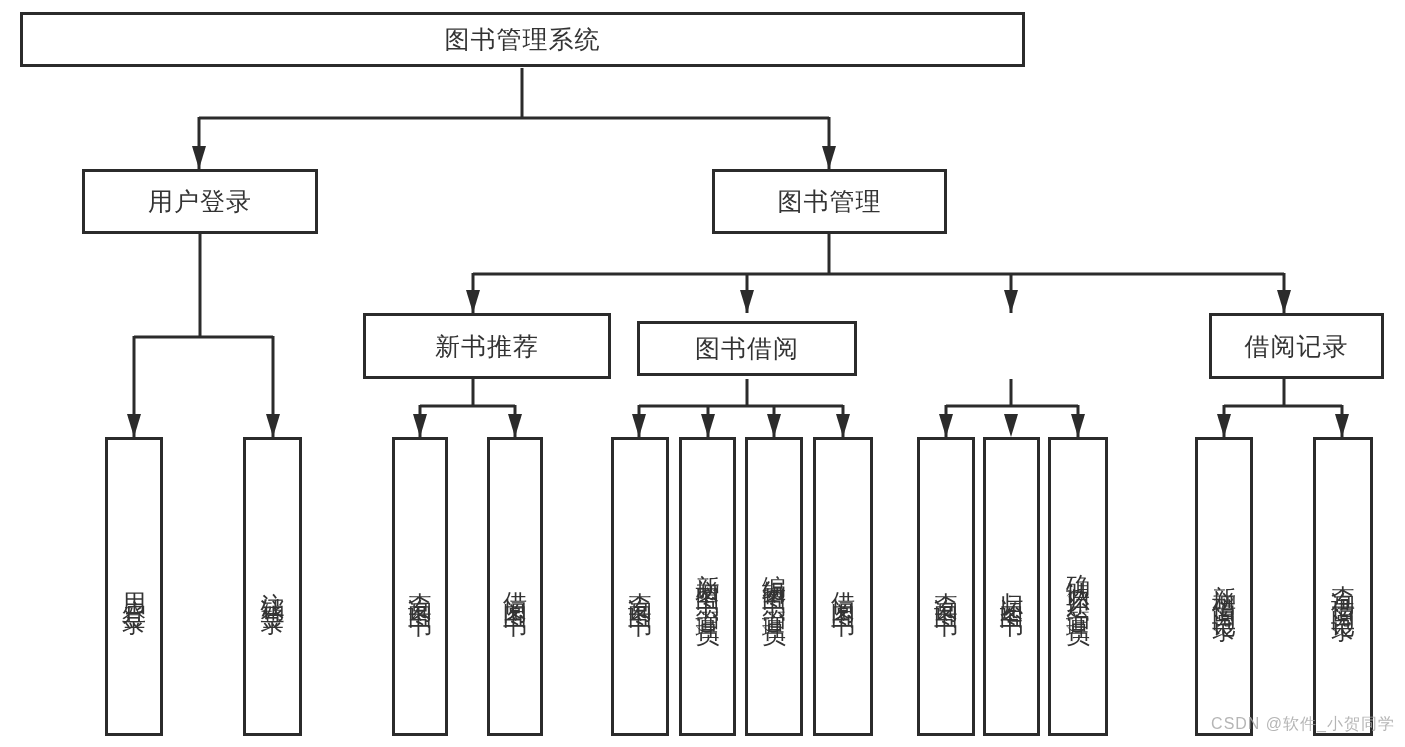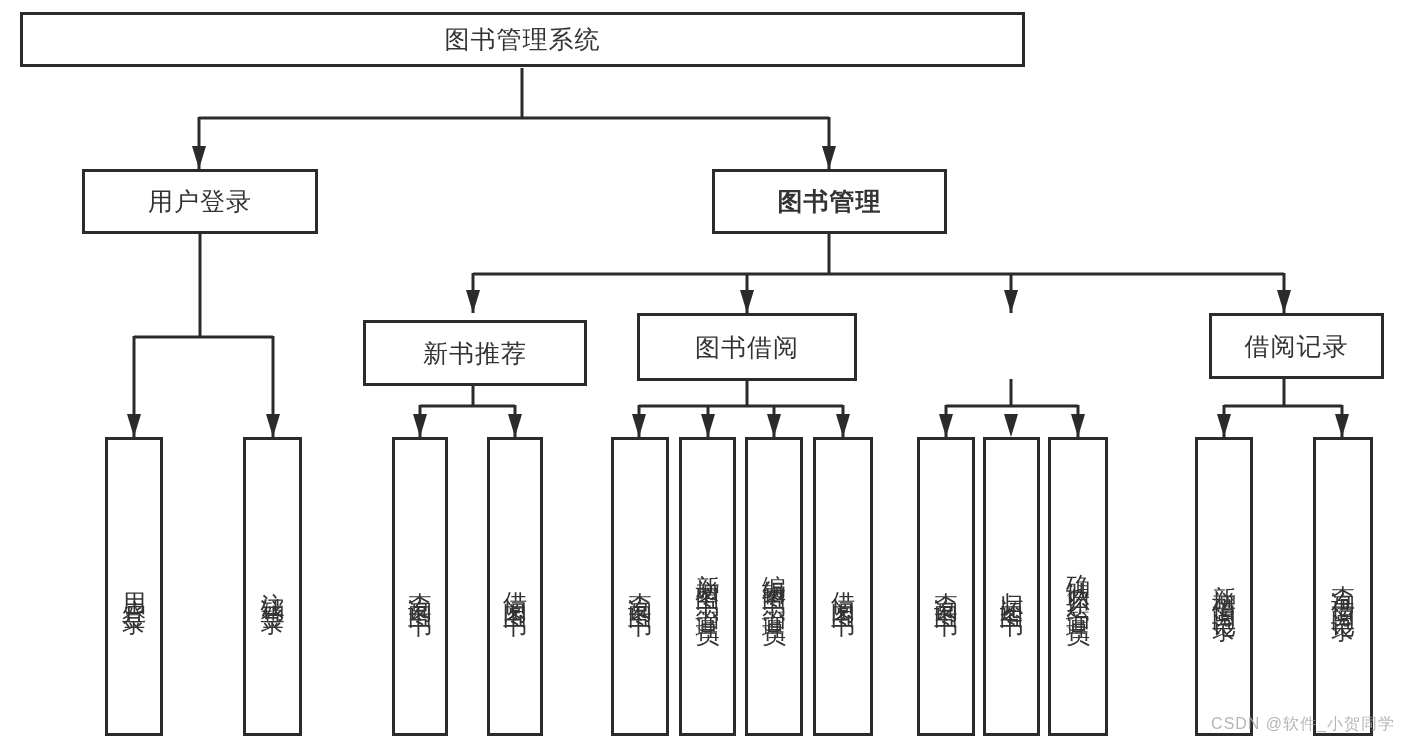--- a/index.html
+++ b/index.html
@@ -116,24 +116,24 @@
       <polygon points="1004,414 1018,414 1011,437"></polygon>
       <polygon points="1071,414 1085,414 1078,437"></polygon>
       <polygon points="1217,414 1231,414 1224,437"></polygon>
       <polygon points="1335,414 1349,414 1342,437"></polygon>
     </g>
   </svg>
 
   <div class="node hlabel" style="left:20px; top:12px; width:1005px; height:55px;">图书管理系统</div>
 
   <div class="node hlabel" style="left:82px; top:169px; width:236px; height:65px;">用户登录</div>
-  <div class="node hlabel" style="left:712px; top:169px; width:235px; height:65px;font-weight:bold;">图书管理</div>
+  <div class="node hlabel" style="left:712px; top:169px; width:235px; height:65px;">图书管理</div>
 
-  <div class="node hlabel" style="left:363px; top:320px; width:224px; height:66px;text-align:right;">新书推荐</div>
-  <div class="node hlabel" style="left:637px; top:313px; width:220px; height:68px;">图书借阅</div>
+  <div class="node hlabel" style="left:363px; top:313px; width:248px; height:66px;text-align:right;">新书推荐</div>
+  <div class="node hlabel" style="left:637px; top:321px; width:220px; height:55px;">图书借阅</div>
   <div class="node hlabel" style="left:1177px; top:313px; width:175px; height:66px;margin-left:32px;">借阅记录</div>
 
   <div class="node vleaf" style="left:105px; top:437px; width:58px; height:299px;">
     <span>用户登录</span>
   </div>
   <div class="node vleaf" style="left:243px; top:437px; width:59px; height:299px;">
     <span>注销登录</span>
   </div>
 
   <div class="node vleaf" style="left:392px; top:437px; width:56px; height:299px;">

